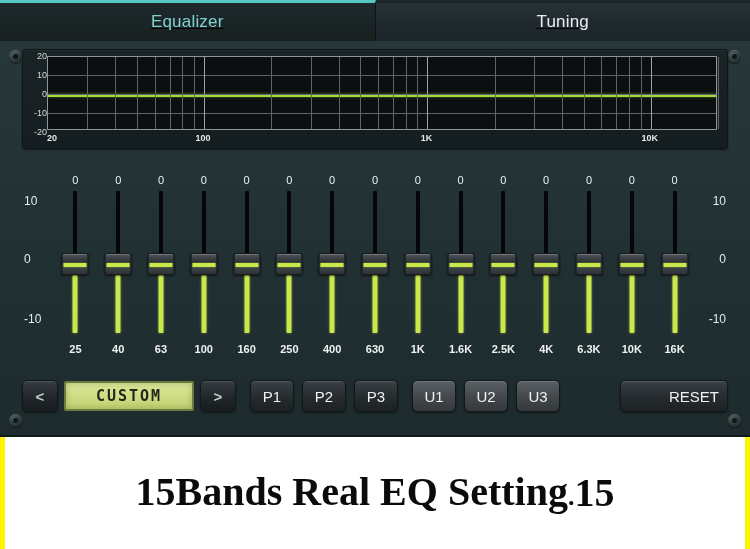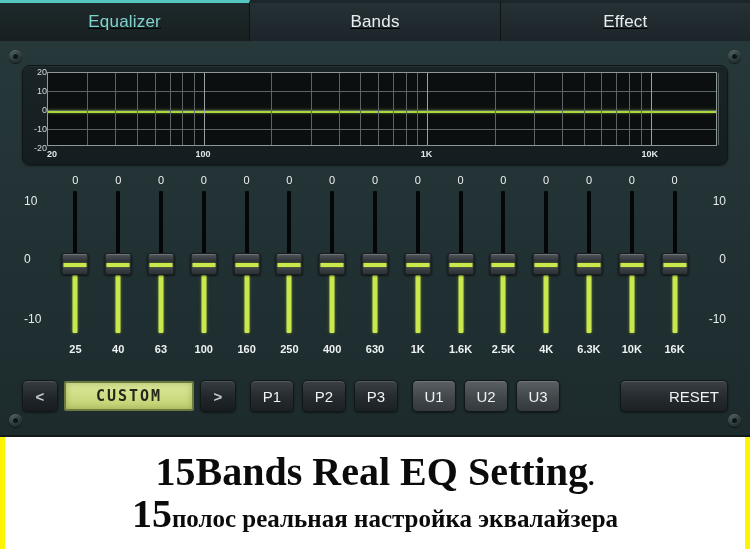--- a/index.html
+++ b/index.html
@@ -73,24 +73,24 @@
     margin-left: 8px; margin-bottom: 2px; font-weight: bold;
   }
   .brand-rule {
     position: absolute; left: 95px; top: 59px; width: 620px; height: 2px;
     background: linear-gradient(90deg,#3f8e8b 0%,#2e6f6d 45%,#23484a 100%);
     opacity: .85;
   }
 
   
   .graph-wrap {
-    position: absolute; left: 22px; top: 24px; width: 706px; height: 100px;
+    position: absolute; left: 22px; top: 8px; width: 706px; height: 100px;
     background: linear-gradient(180deg,#1a2427 0%,#141d20 100%);
     border: 1px solid #0e1618;
-    border-radius: 8px;
+    border-radius: 3px;
     box-shadow: inset 0 1px 0 rgba(255,255,255,.05), 0 1px 2px rgba(0,0,0,.5);
   }
   .graph-ylabels {
     position: absolute; left: 0; top: 0; width: 24px; height: 100%;
   }
   .graph-ylabels span {
     position: absolute; right: 0; font-size: 9px; color: #d6dcde;
     transform: translateY(-50%); white-space: nowrap;
   }
   .plot {
@@ -219,45 +219,42 @@
     box-shadow: inset 0 1px 0 rgba(255,255,255,.14), 0 1px 2px rgba(0,0,0,.5);
     padding-left: 40px;
   }
 
   
   .caption {
     position: absolute; left: 0; top: 437px; width: 750px; height: 112px;
     background: #ffffff;
     border-left: 5px solid #fdf500;
     border-right: 5px solid #fdf500;
-    display: flex; flex-direction: column;
+    display: flex; flex-direction: row;
     align-items: center; justify-content: center;
     font-family: "Liberation Serif", serif;
   }
   .cap-line { display: flex; align-items: baseline; color: #0b0b0b; }
   .cap-line1 { margin-bottom: 2px; }
   .cap-num { font-size: 40px; font-weight: bold; line-height: 1; }
   .cap-main { font-size: 40px; font-weight: bold; line-height: 1; }
   .cap-dot { font-size: 26px; font-weight: bold; }
   .cap-ru { font-size: 25px; font-weight: bold; line-height: 1; }
 </style>
 </head>
 <body>
 
 <div id="app">
 
   <div class="tabbar">
     <div class="tab active">
         <span>Equalizer</span>
       </div>
     <div class="tab">
-        <span>Bands</span>
-      </div>
-    <div class="tab">
-        <span>Effect</span>
+        <span>Tuning</span>
       </div>
   </div>
 
   <div class="panel">
 
     <div class="screw tl"></div>
     <div class="screw tr"></div>
     <div class="screw bl"></div>
     <div class="screw br"></div>
 
@@ -504,17 +501,16 @@
   </div>
 
   <div class="caption">
     <div class="cap-line cap-line1">
       <span class="cap-num">15</span>
       <span class="cap-main">Bands Real EQ Setting</span>
       <span class="cap-dot">.</span>
     </div>
     <div class="cap-line">
       <span class="cap-num">15</span>
-      <span class="cap-ru">полос реальная настройка эквалайзера</span>
     </div>
   </div>
 
 </div>
 
 </body></html>

